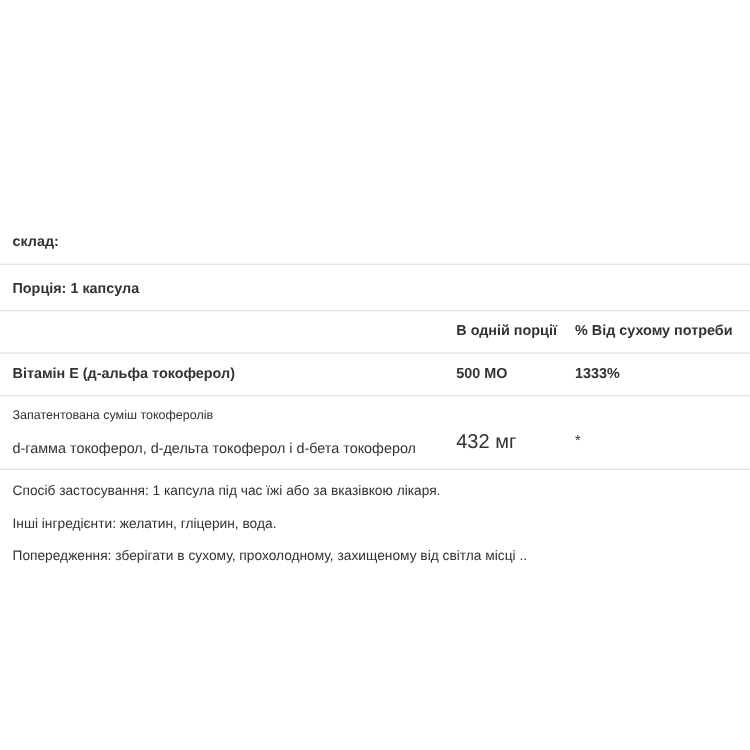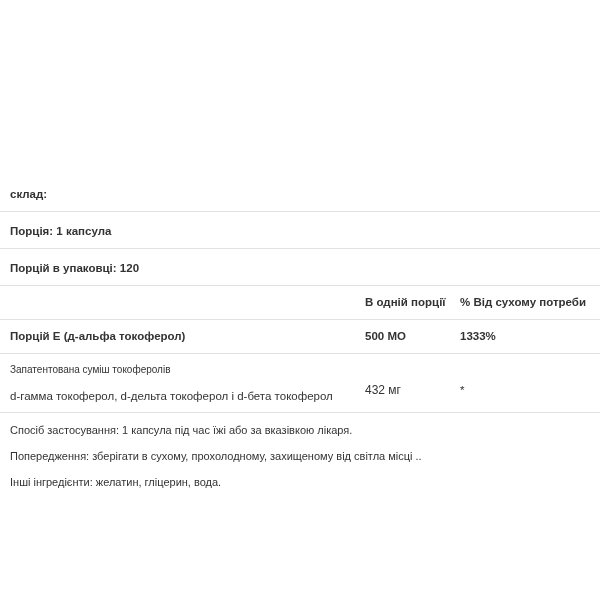--- a/index.html
+++ b/index.html
@@ -42,21 +42,21 @@
     flex: 1 1 auto;
     box-sizing: border-box;
   }
   .bold {
     font-weight: bold;
     font-size: 11.5px;
     line-height: 15px;
   }
   .normal {
     font-weight: normal;
-    font-size: 12px;
+    font-size: 16px;
     line-height: 15px;
   }
   .heading-row {
     padding-top: 9px;
     padding-bottom: 9px;
   }
   .nutrient-sub {
     font-size: 11.5px;
     line-height: 15px;
     font-weight: normal;
@@ -92,44 +92,41 @@
 <div class="panel">
 
   <div class="row heading-row">
     <span class="bold">склад:</span>
   </div>
 
   <div class="row heading-row">
     <span class="bold">Порція: 1 капсула</span>
   </div>
 
-  <div class="row heading-row">
-    <span class="bold">Порцій в упаковці: 120</span>
-  </div>
 
   <div class="row row-flex heading-row">
     <div class="col-name"></div>
     <div class="col-amount bold">В одній порції</div>
     <div class="col-dv bold">% Від сухому потреби</div>
   </div>
 
   <div class="row row-flex heading-row">
-    <div class="col-name bold">Порцій Е (д-альфа токоферол)</div>
+    <div class="col-name bold">Вітамін Е (д-альфа токоферол)</div>
     <div class="col-amount bold">500 МО</div>
     <div class="col-dv bold">1333%</div>
   </div>
 
   <div class="row row-flex">
     <div class="col-name">
       <div class="nutrient-main">Запатентована суміш токоферолів</div>
       <div class="nutrient-sub">d-гамма токоферол, d-дельта токоферол і d-бета токоферол</div>
     </div>
     <div class="col-amount normal blend-amount">432 мг</div>
     <div class="col-dv star blend-amount">*</div>
   </div>
 
   <div class="notes">
     <div class="note">Спосіб застосування: 1 капсула під час їжі або за вказівкою лікаря.</div>
+    <div class="note">Інші інгредієнти: желатин, гліцерин, вода.</div>
     <div class="note">Попередження: зберігати в сухому, прохолодному, захищеному від світла місці ..</div>
-    <div class="note">Інші інгредієнти: желатин, гліцерин, вода.</div>
   </div>
 
 </div>
 
 </body></html>

